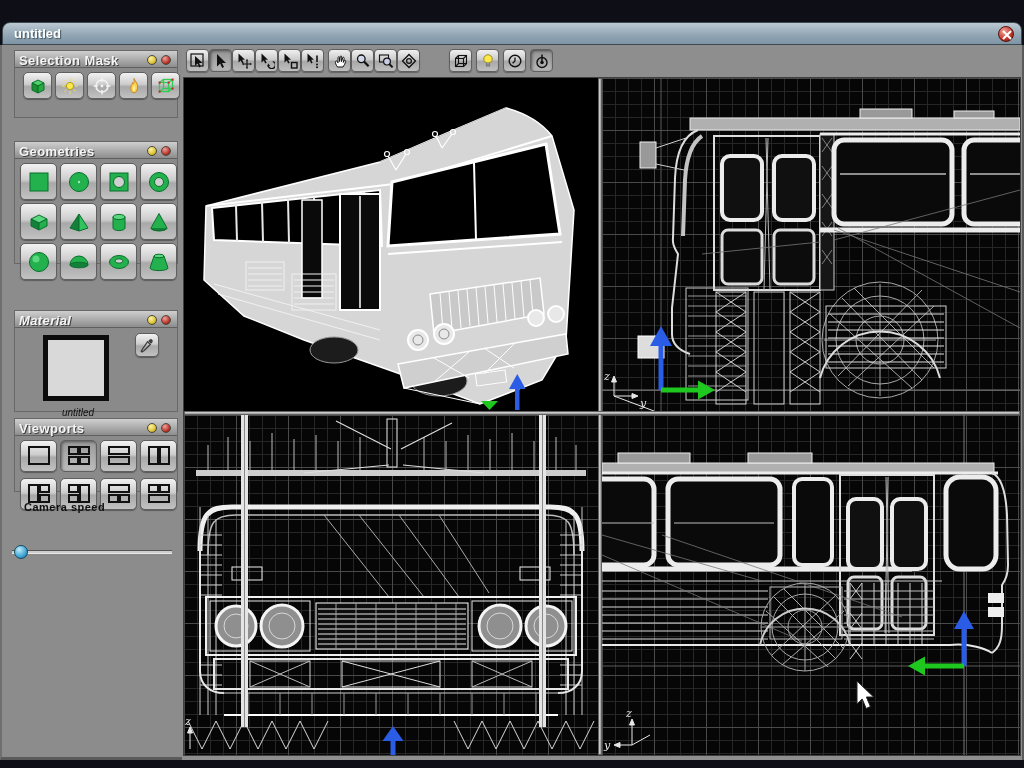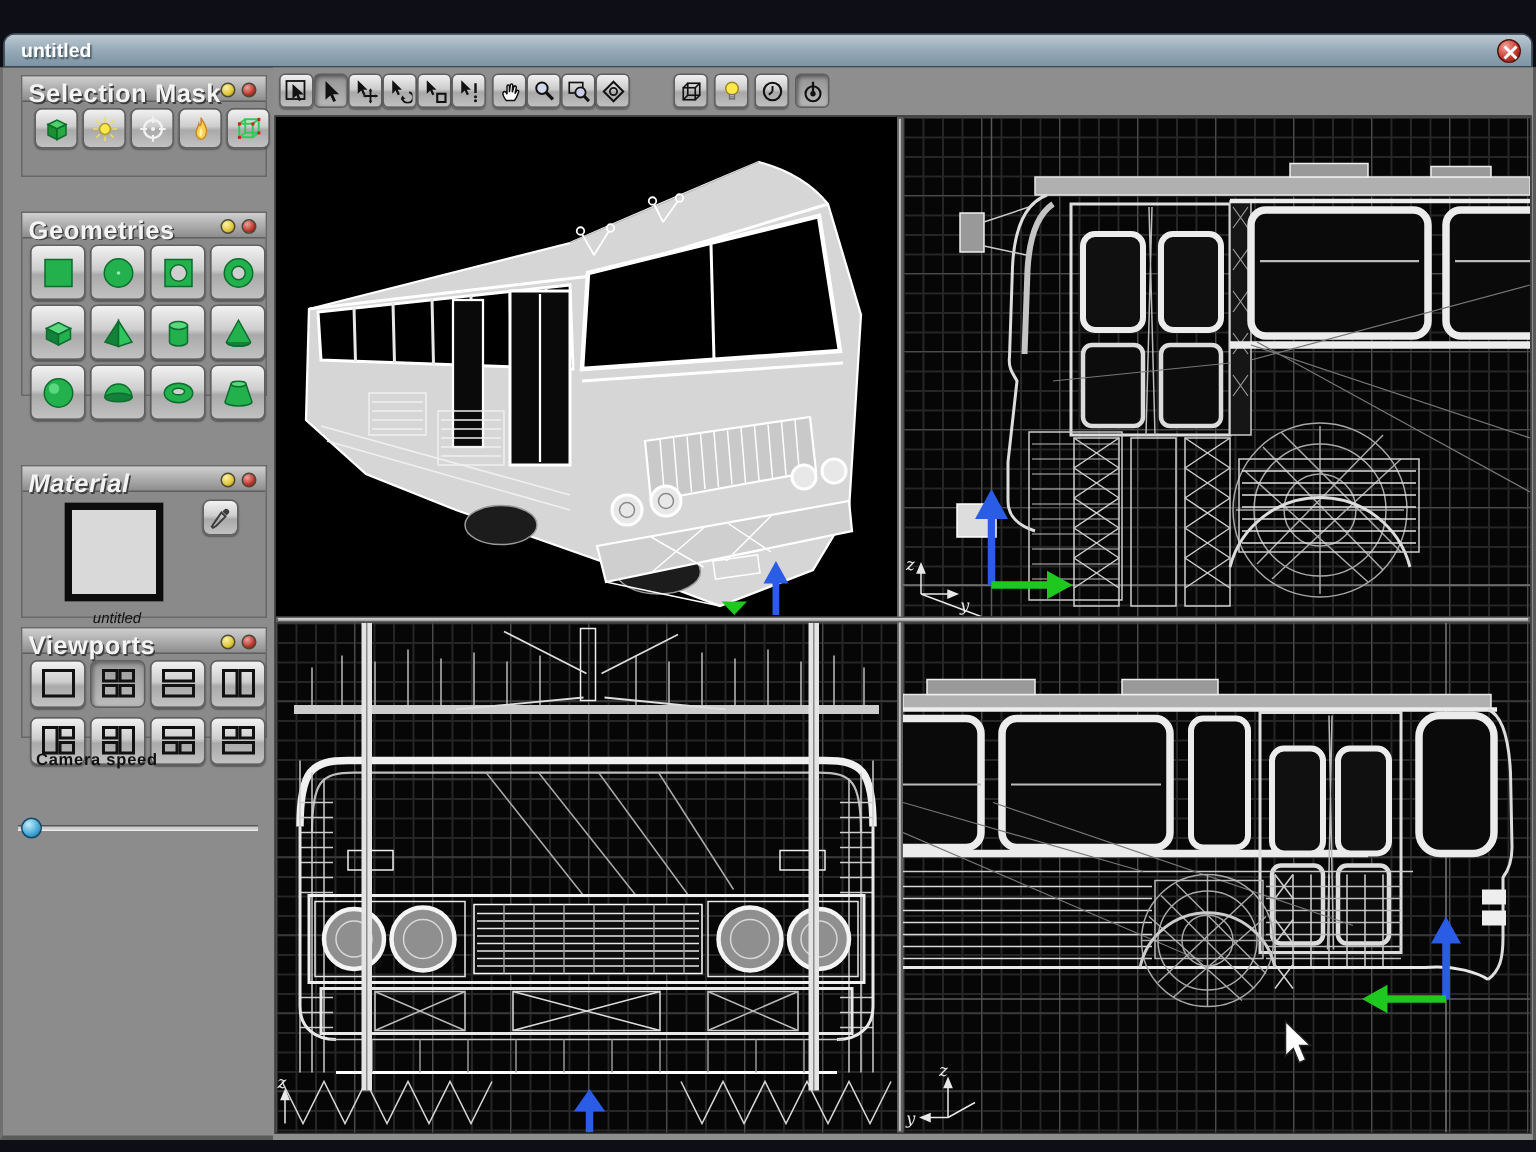--- a/index.html
+++ b/index.html
@@ -21,21 +21,21 @@
   .close-btn{position:absolute;right:7px;top:3px;width:16px;height:16px;border-radius:50%;
     background:radial-gradient(circle at 35% 30%,#f2a49b,#c23428 60%,#71150c);
     border:1px solid #54150d;}
   .close-btn svg{position:absolute;left:3px;top:3px;}
   .winbody{position:absolute;left:0;top:23px;width:1024px;height:715px;background:#8c8c8c;
     border-left:2px solid #6f6f6f;border-right:2px solid #5a5a5a;border-bottom:3px solid #5a5a5a;}
   
   .panel{position:absolute;left:12px;width:164px;background:#8a8a8a;border:1px solid #686868;}
   .ptitle{height:17px;background:linear-gradient(#cfcfcf,#8d8d8d);border-bottom:1px solid #5f5f5f;
     position:relative;}
-  .ptitle-text{position:absolute;left:4px;top:2px;font-size:17px;font-weight:bold;color:#f4f4f4;
+  .ptitle-text{position:absolute;left:4px;top:2px;font-size:13px;font-weight:bold;color:#f4f4f4;
     text-shadow:1px 1px 0 #3f3f3f;letter-spacing:.4px;}
   .mini{position:absolute;top:4px;width:10px;height:10px;border-radius:50%;border:1px solid #4a4a38;}
   .mini.y{right:20px;background:radial-gradient(circle at 35% 30%,#fdf2a2,#e0c63a 60%,#8f7512);}
   .mini.r{right:6px;background:radial-gradient(circle at 35% 30%,#f0a0a0,#bd382c 60%,#661109);}
   .ibtn{display:inline-block;border-radius:5px;border:1px solid #5f5f5f;
     background:linear-gradient(#f2f2f2 0%,#cdcdcd 45%,#a9a9a9 55%,#c2c2c2 100%);
     box-shadow:0 1px 1px rgba(0,0,0,.35);text-align:center;}
   .ibtn.pressed{background:linear-gradient(#9a9a9a,#bcbcbc);box-shadow:inset 1px 1px 3px rgba(0,0,0,.45);}
   .smrow{position:absolute;left:8px;top:21px;display:flex;gap:3px;}
   .smrow .ibtn{width:29px;height:27px;padding-top:3px;}

